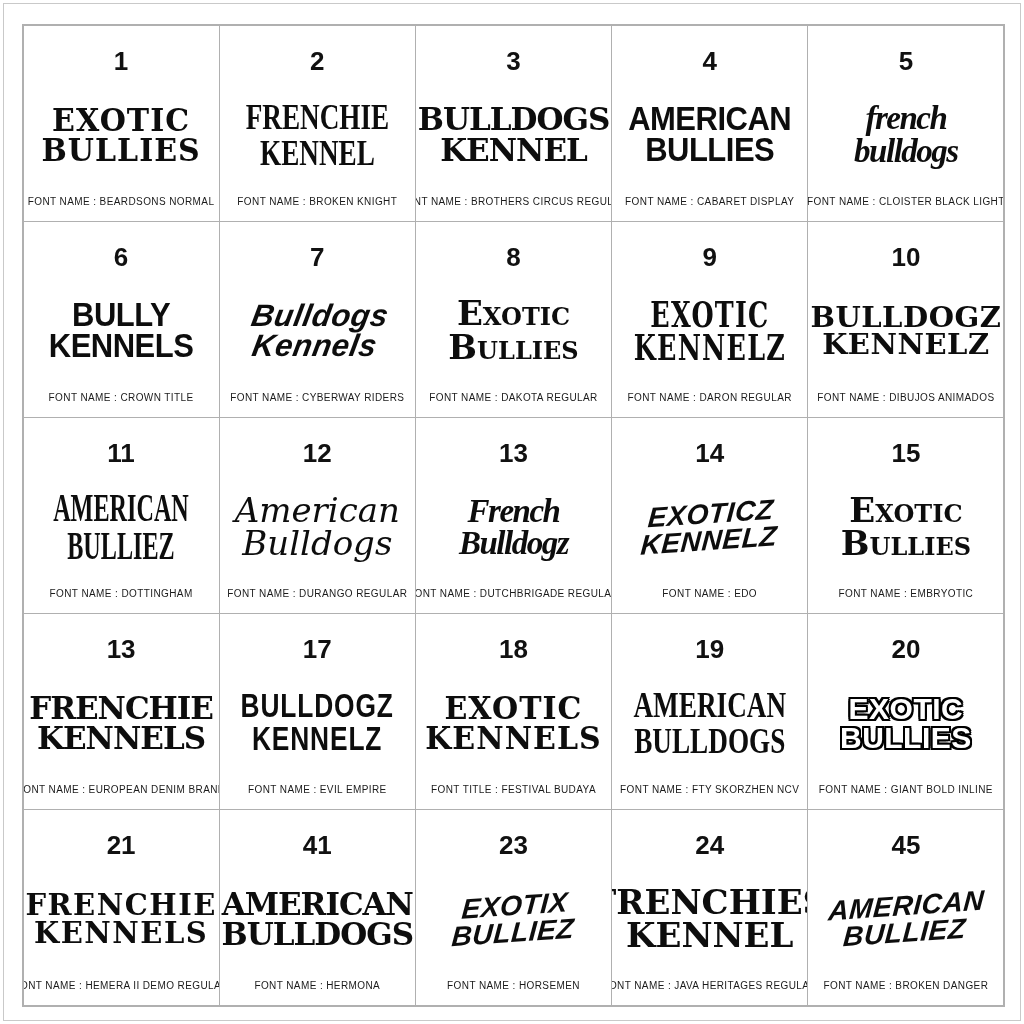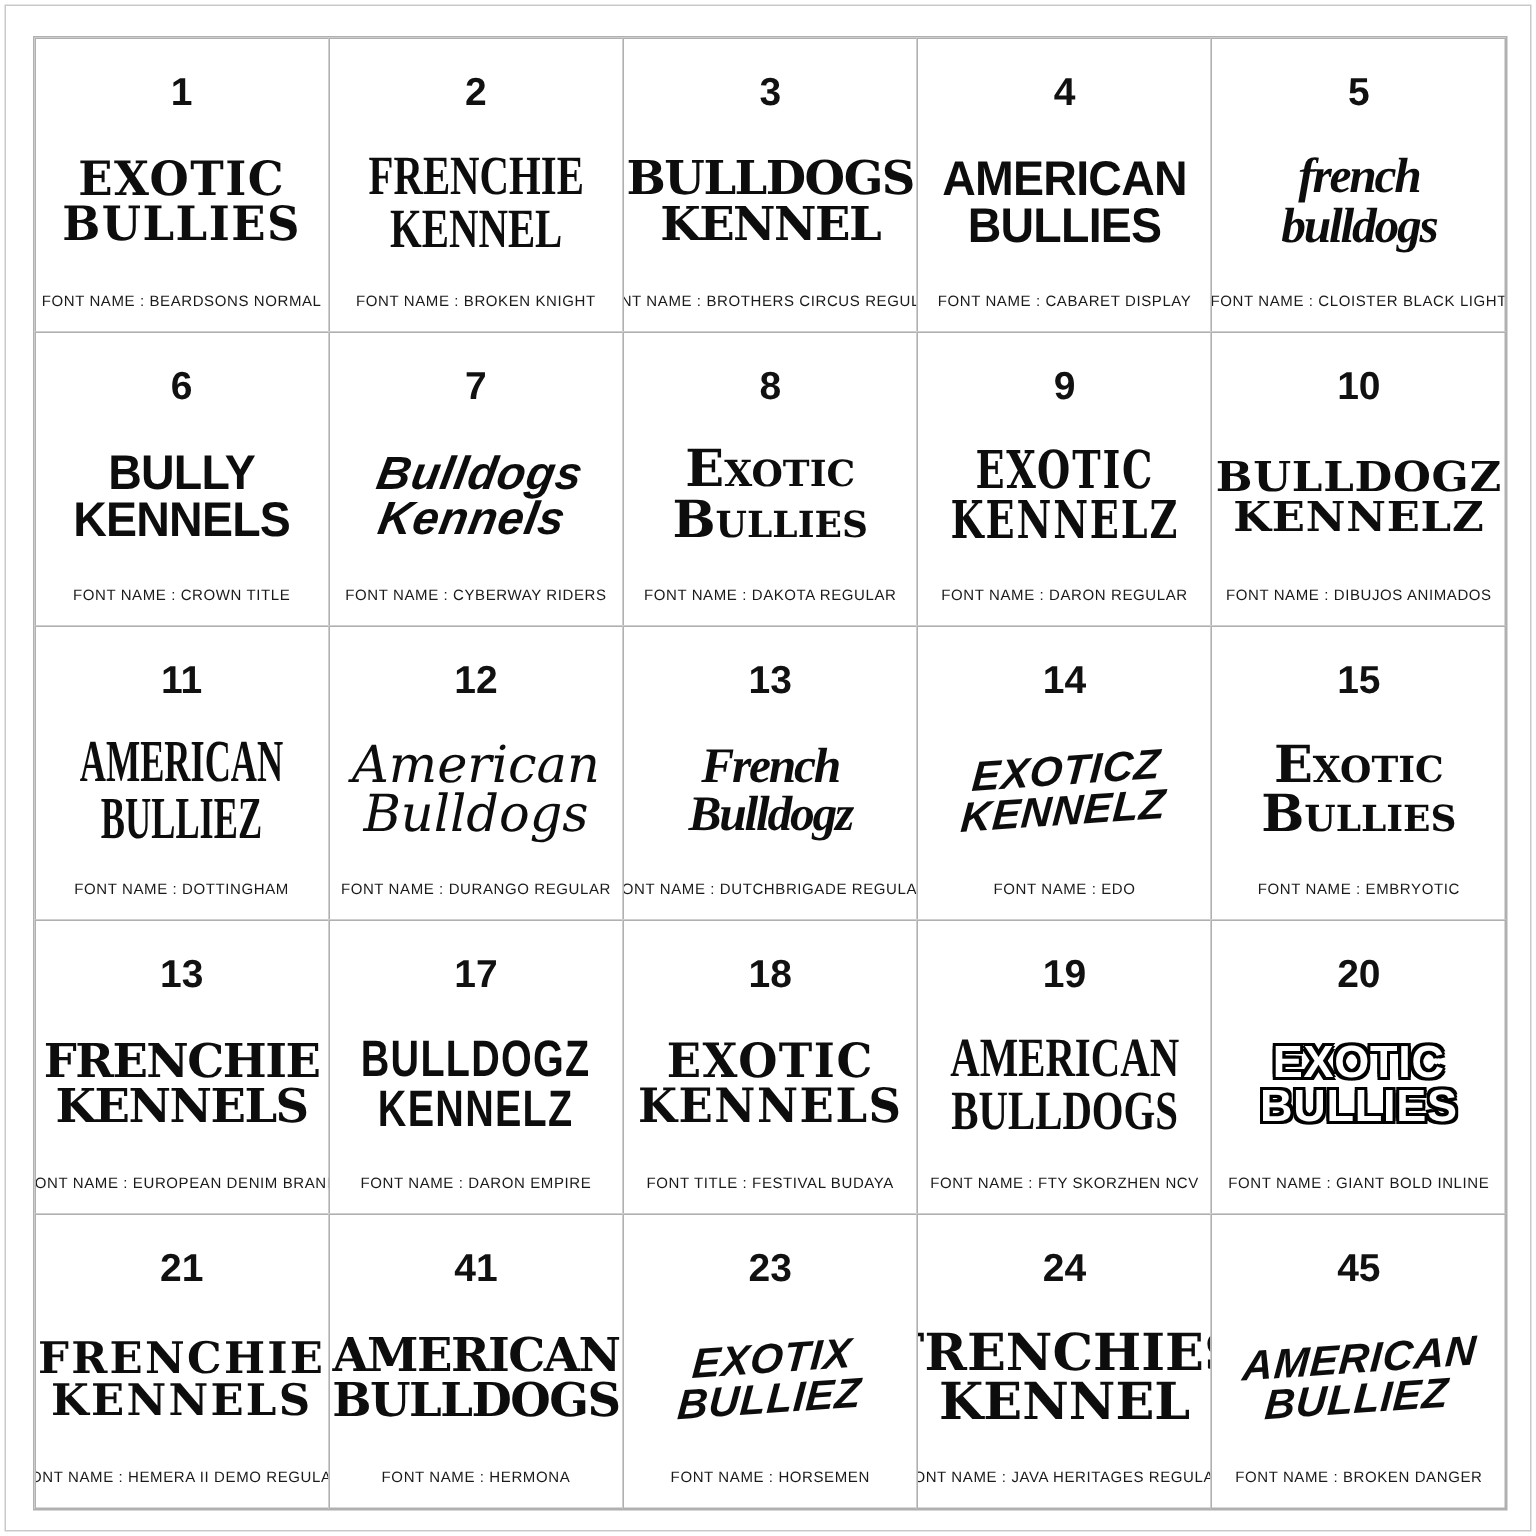--- a/index.html
+++ b/index.html
@@ -236,21 +236,21 @@
     </div>
     <div class="caption">FONT NAME : EUROPEAN DENIM BRAND</div>
   </div>
 
   <div class="cell">
     <div class="num">17</div>
     <div class="sample st-condensed-sans">
       <div>BULLDOGZ</div>
       <div>KENNELZ</div>
     </div>
-    <div class="caption">FONT NAME : DARON EMPIRE</div>
+    <div class="caption">FONT NAME : EVIL EMPIRE</div>
   </div>
 
   <div class="cell">
     <div class="num">18</div>
     <div class="sample st-tuscan">
       <div>EXOTIC</div>
       <div>KENNELS</div>
     </div>
     <div class="caption">FONT TITLE : FESTIVAL BUDAYA</div>
   </div>

